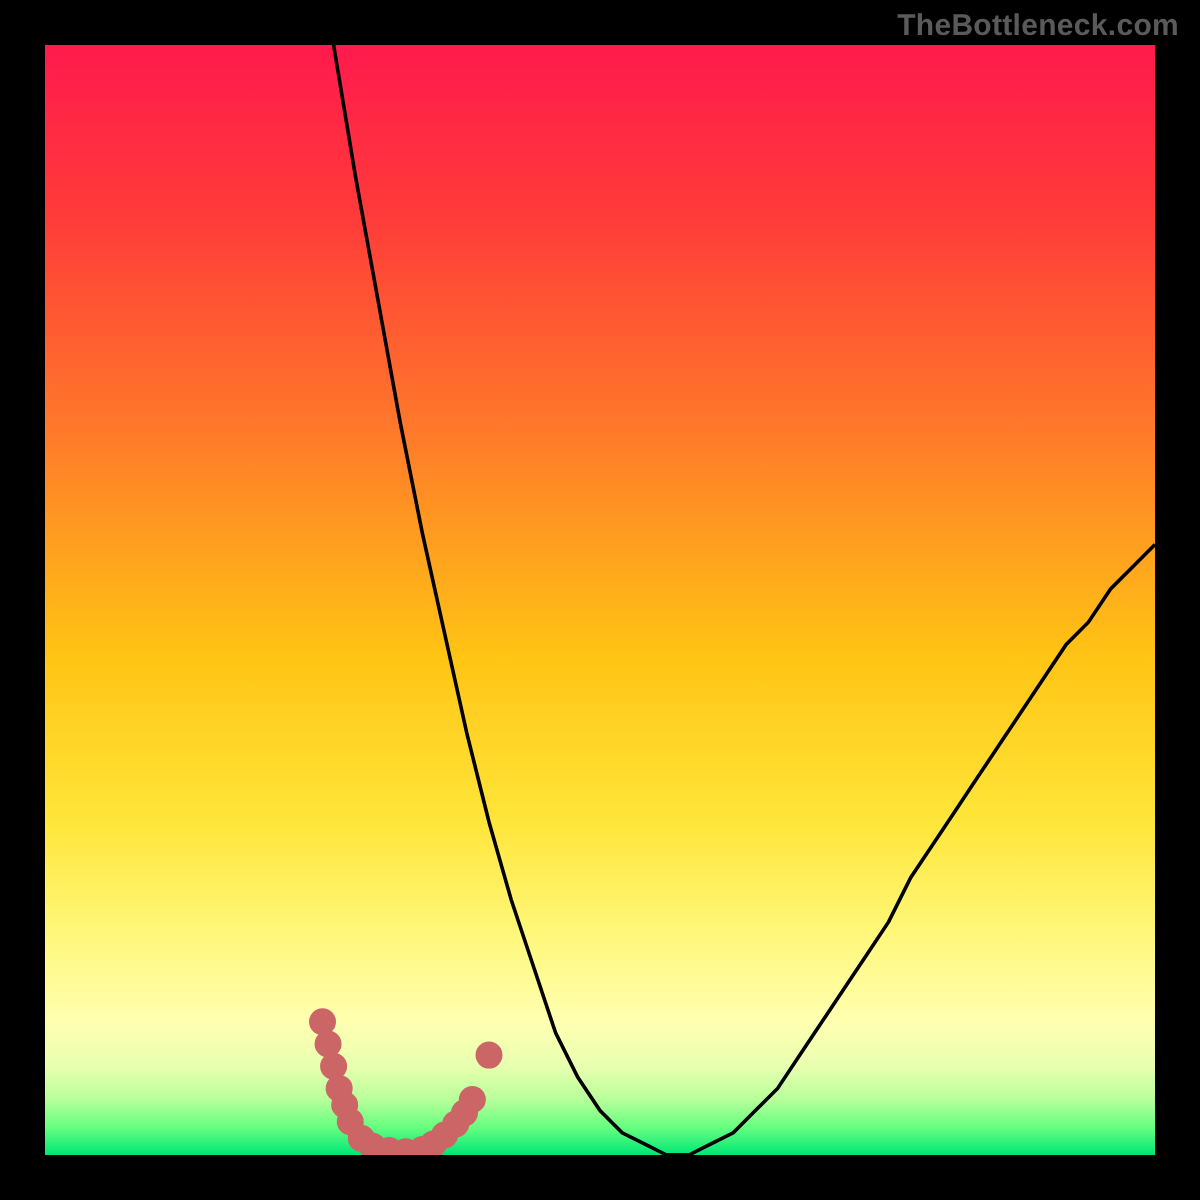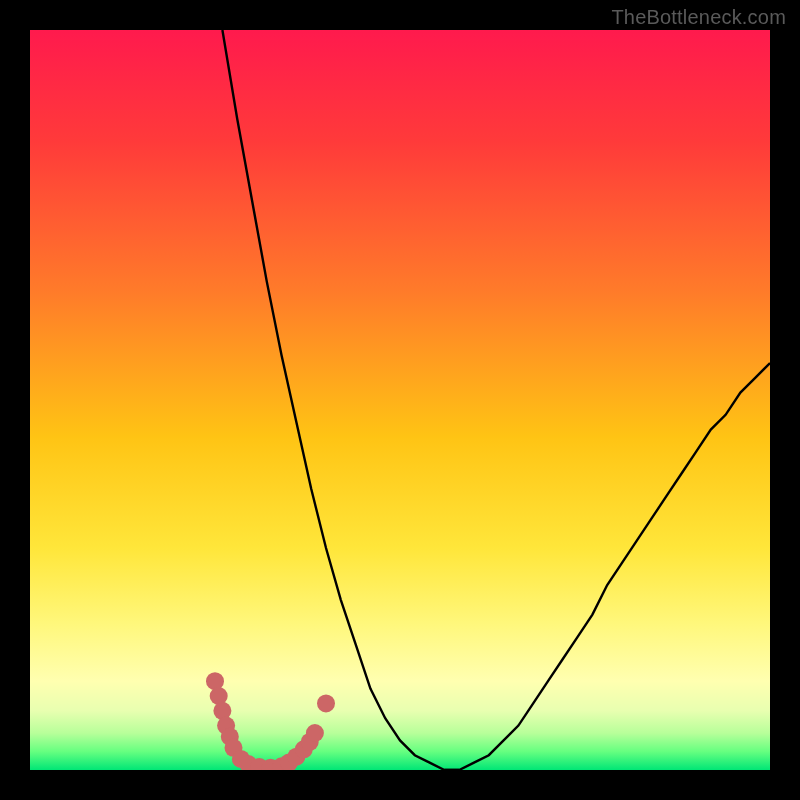--- a/index.html
+++ b/index.html
@@ -27,21 +27,21 @@
   }
   .gradient {
     position: absolute;
     left: 0; top: 0; right: 0; bottom: 0;
   }
   .watermark {
     position: absolute;
     top: 6px;
     right: 14px;
     font-size: 20px;
-    font-weight: 400;
+    font-weight: 700;
     color: #5a5a5a;
     letter-spacing: 0.2px;
     z-index: 5;
   }
   svg.curves {
     position: absolute;
     left: 0; top: 0;
     width: 740px; height: 740px;
     z-index: 3;
   }

